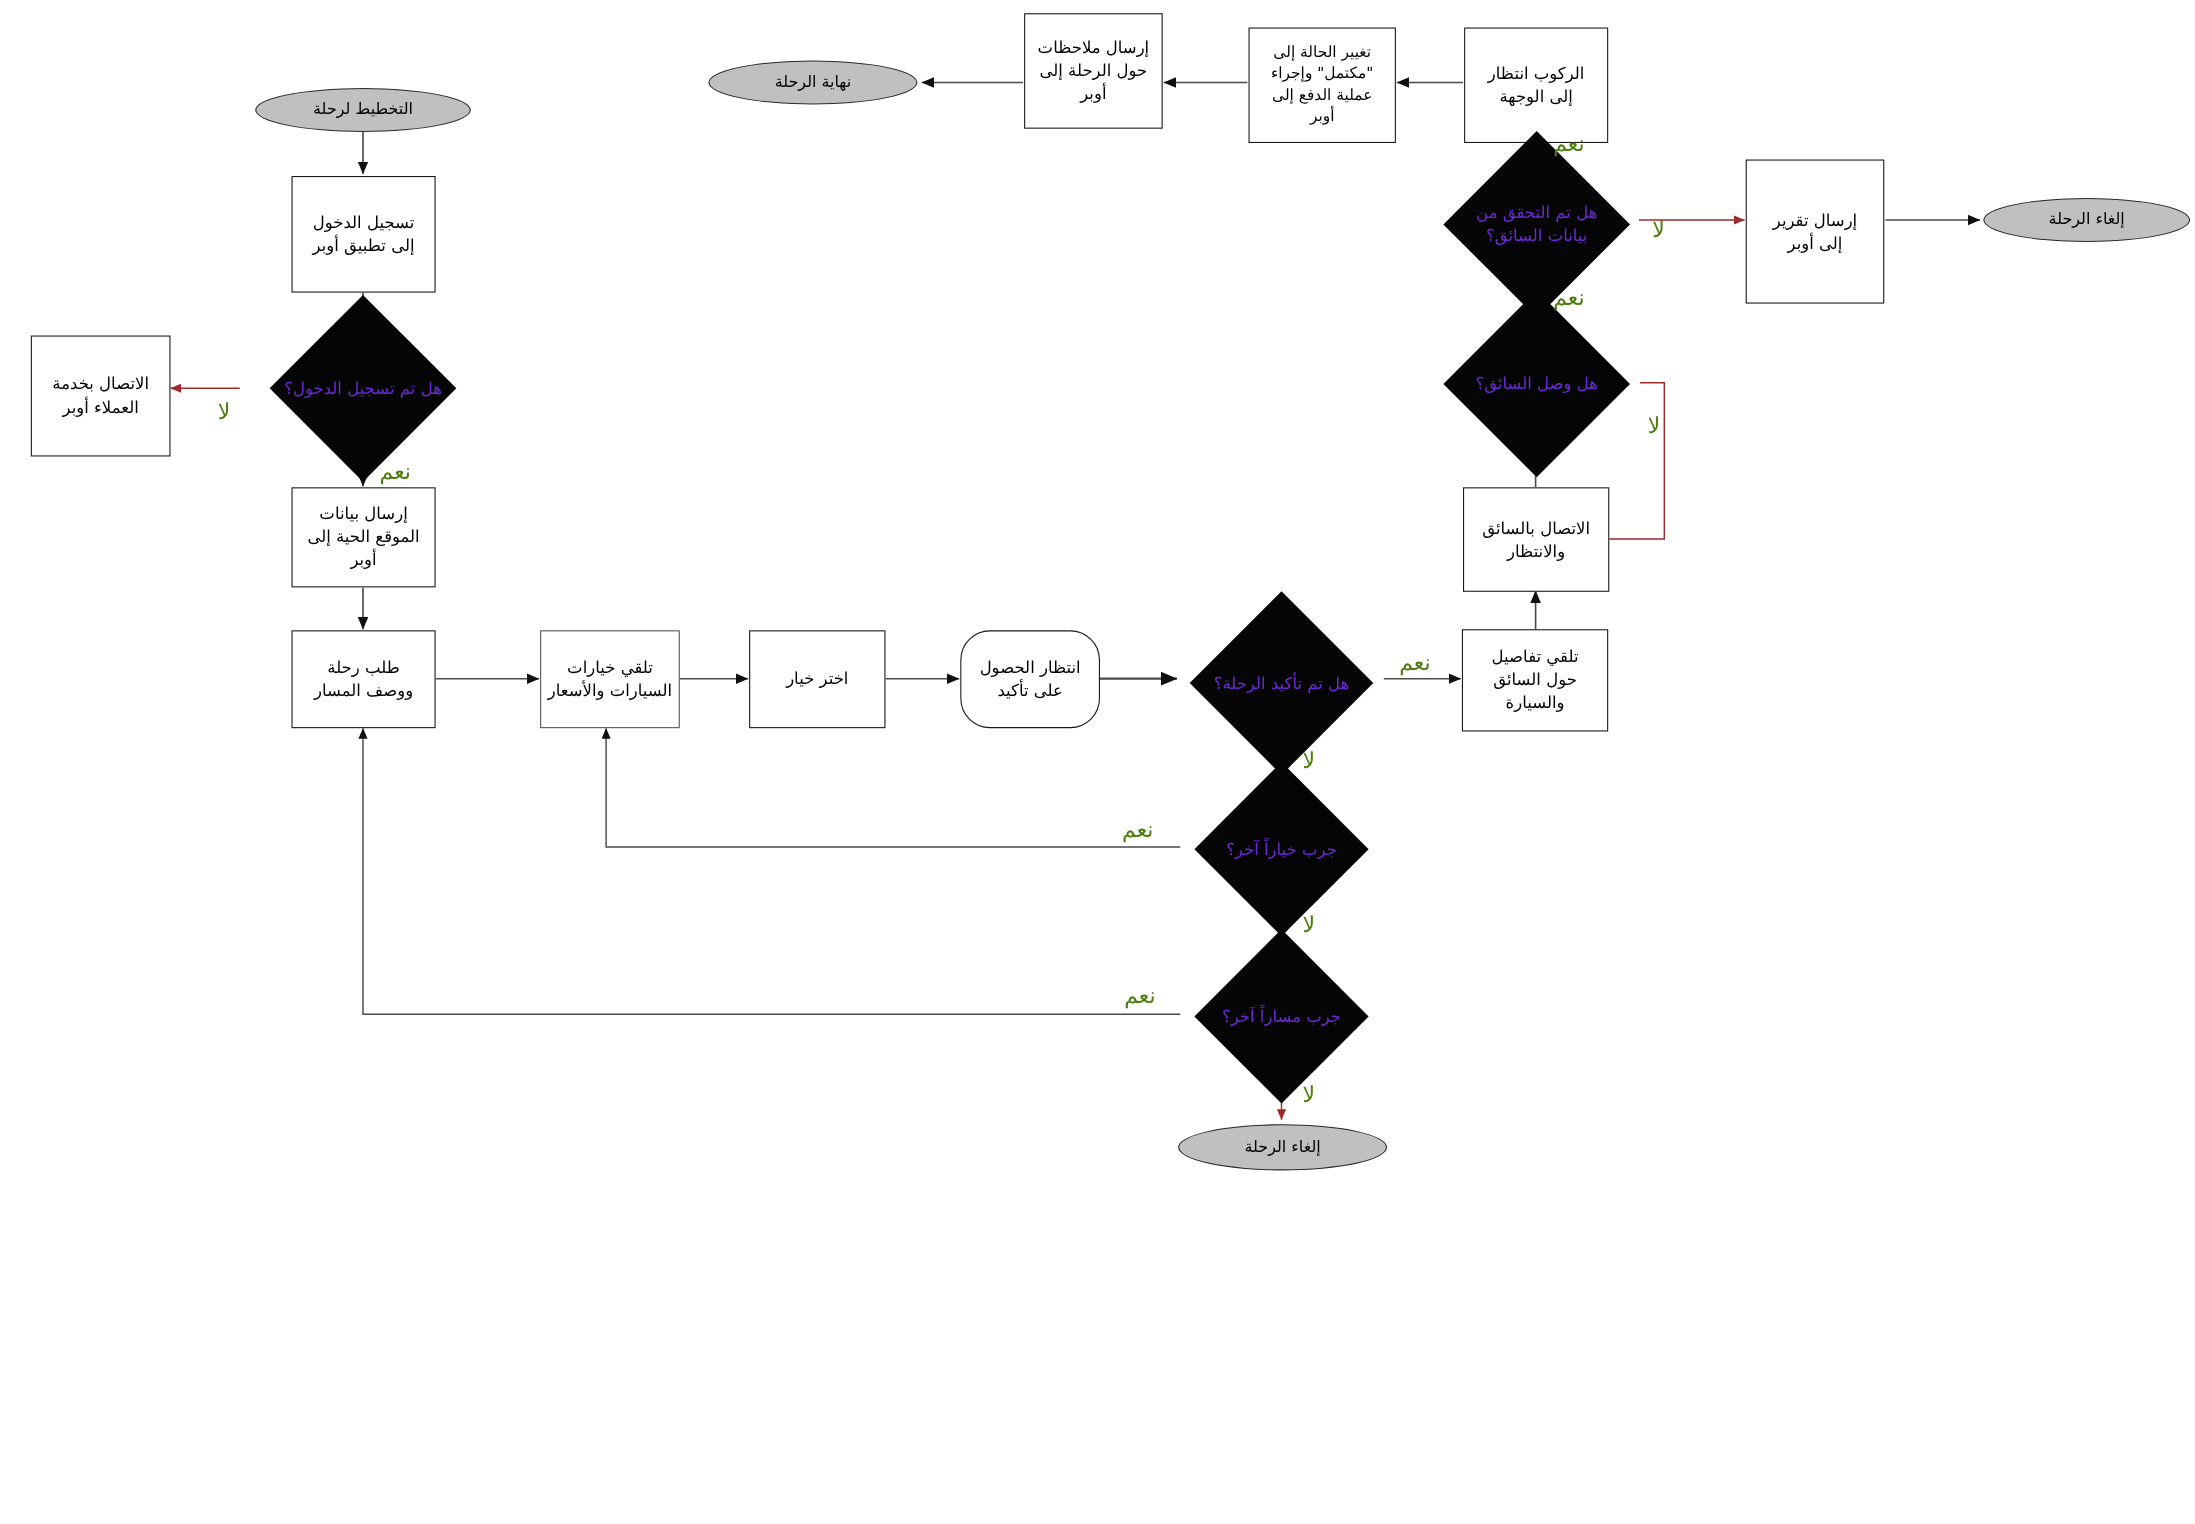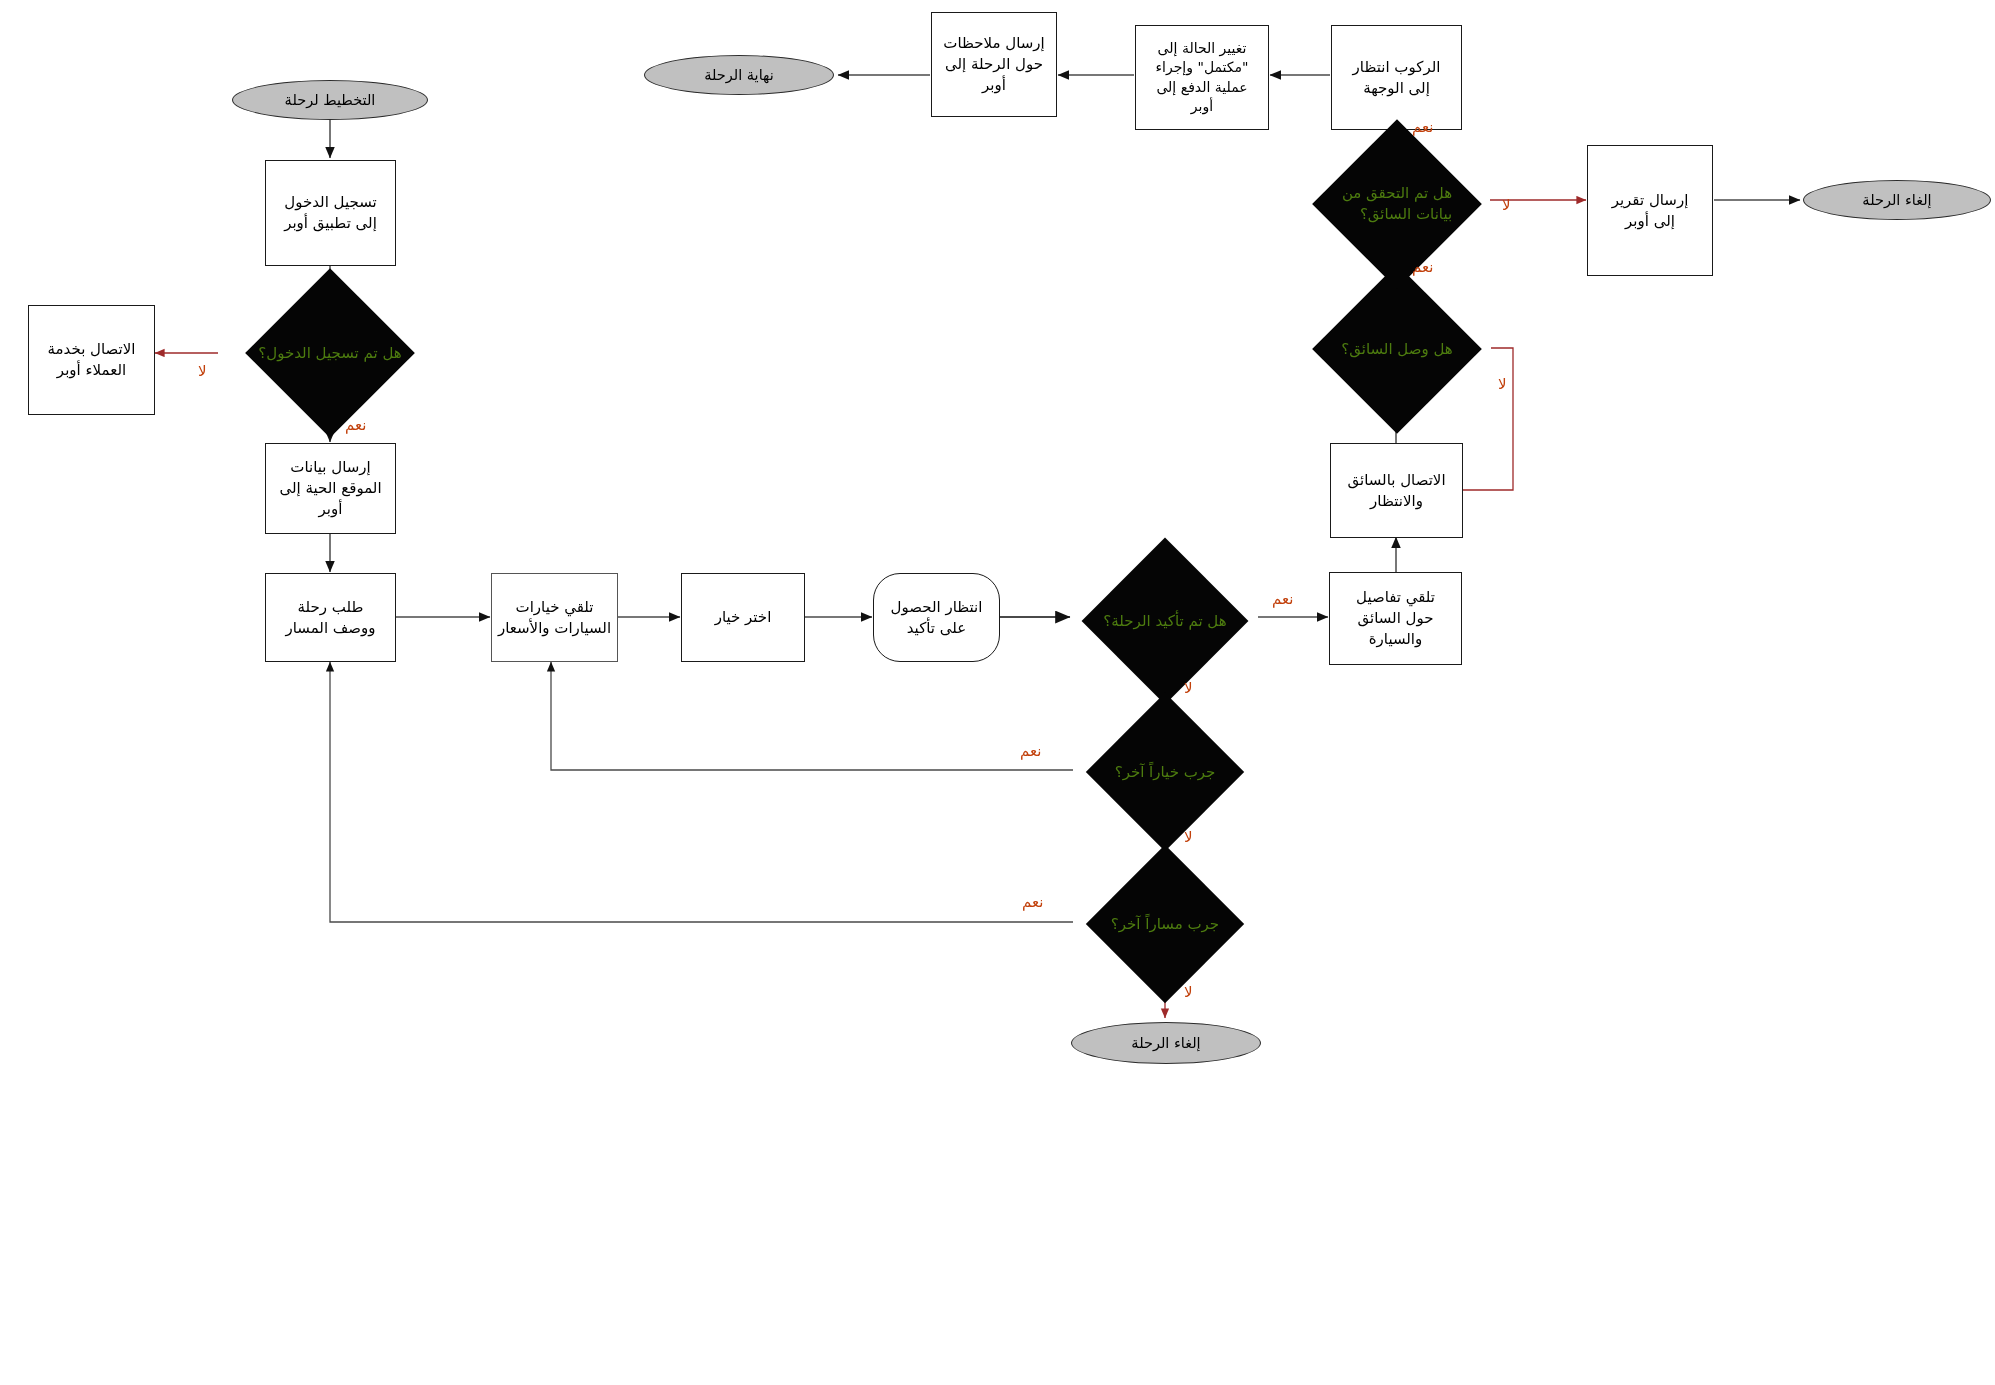--- a/index.html
+++ b/index.html
@@ -50,42 +50,41 @@
   .term {
     background: #c0c0c0;
     border: 1.6px solid #2b2b2b;
     border-radius: 50%;
     color: #000000;
     font-size: 14.5px;
   }
   
   .dec {
     background: transparent;
-    color: #4d7c0f;
+    color: #6d28d9;
     font-size: 15px;
     z-index: 3;
-    text-align: right;
   }
   .dec .shape {
     position: absolute;
     left: 0; top: 0;
     width: 100%; height: 100%;
     background: #050505;
     transform: rotate(45deg) ;
     transform-origin: center center;
   }
   .dec .txt {
     position: relative;
     z-index: 2;
     max-width: 94%;
   }
   .edge-label {
     position: absolute;
-    font-size: 15px;
-    color: #c2410c;
+    font-size: 20px;
+    color: #4d7c0f;
     direction: rtl;
     font-family: "DejaVu Sans", "Liberation Sans", sans-serif;
     white-space: nowrap;
     z-index: 4;
   }
 </style>
 </head>
 <body>
 
 <div id="canvas">

